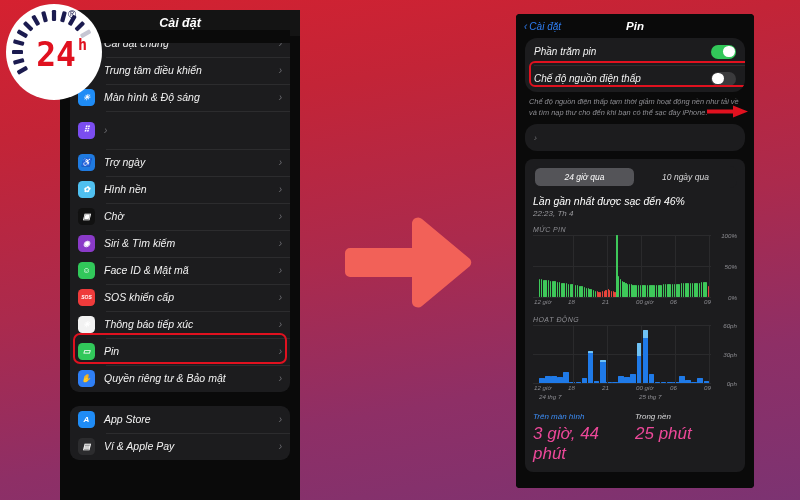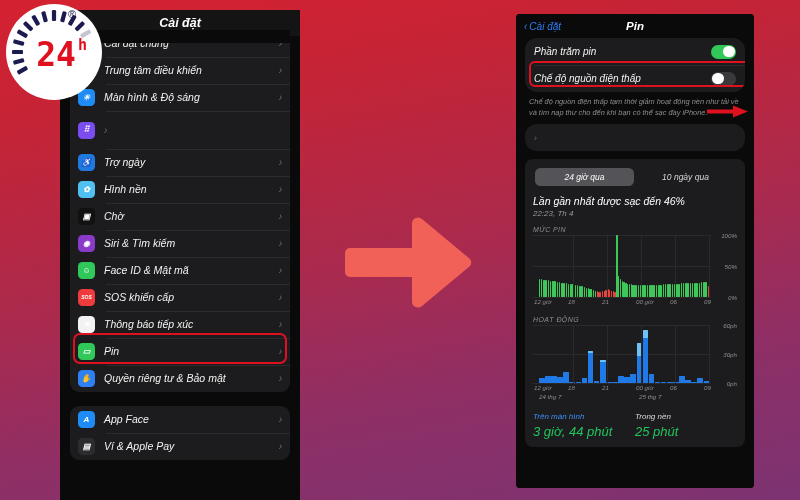--- a/index.html
+++ b/index.html
@@ -104,21 +104,21 @@
   .grid-line { position:absolute; left:0; right:26px; height:1px; background:#2a2a2c; }
   .plot { position:absolute; left:6px; right:28px; top:0; bottom:0; display:flex; align-items:flex-end; gap:.5px; }
   .bar { flex:1; border-radius:.5px; }
   .vline { position:absolute; top:0; bottom:0; width:1px; background:#2a2a2c; }
   .xlab { position:absolute; font-size:6.2px; color:#8e8e93; }
   .xsub { position:absolute; font-size:6.2px; color:#8e8e93; }
 
   .stats { display:flex; margin-top:9px; padding-bottom:8px; }
   .stat { flex:1; }
   .stat .k { font-size:8px; margin-bottom:3px; }
-  .stat .v { color:#22c55e; font-size:13px; }
+  .stat .v { color:#ec4899; font-size:17px; }
   .k-screen { color:#3d8ef7; }
   .k-back   { color:#d8d8da; }
 
   
   .big-arrow { position:absolute; left:345px; top:215px; width:130px; height:95px; }
 
   
   .logo {
     position:absolute; left:6px; top:4px; width:96px; height:96px;
     border-radius:50%; background:#fff; z-index:20;
@@ -198,21 +198,21 @@
           </div>
           <div class="lrow">
             <span class="lico" style="background: rgb(47, 127, 245);">✋</span>
             <span class="ltxt">Quyền riêng tư &amp; Bảo mật</span>
             <span class="lchev">›</span>
           </div>
         </div>
         <div class="lgroup">
           <div class="lrow">
             <span class="lico" style="background: rgb(31, 140, 246);">A</span>
-            <span class="ltxt">App Face</span>
+            <span class="ltxt">App Store</span>
             <span class="lchev">›</span>
           </div>
           <div class="lrow">
             <span class="lico" style="background: rgb(44, 44, 46);">▤</span>
             <span class="ltxt">Ví &amp; Apple Pay</span>
             <span class="lchev">›</span>
           </div>
         </div>
       </div>
   </div>

